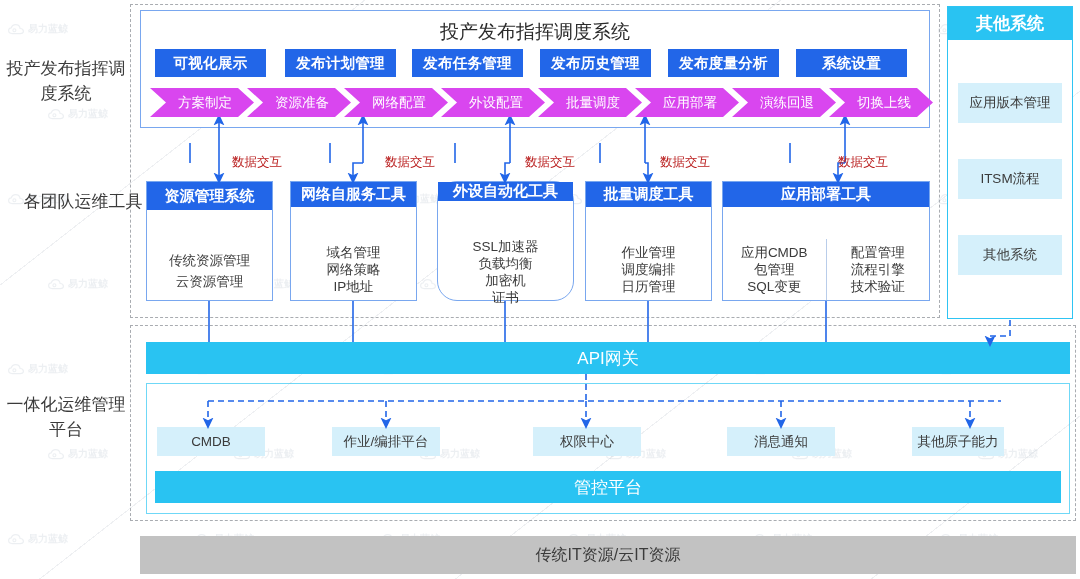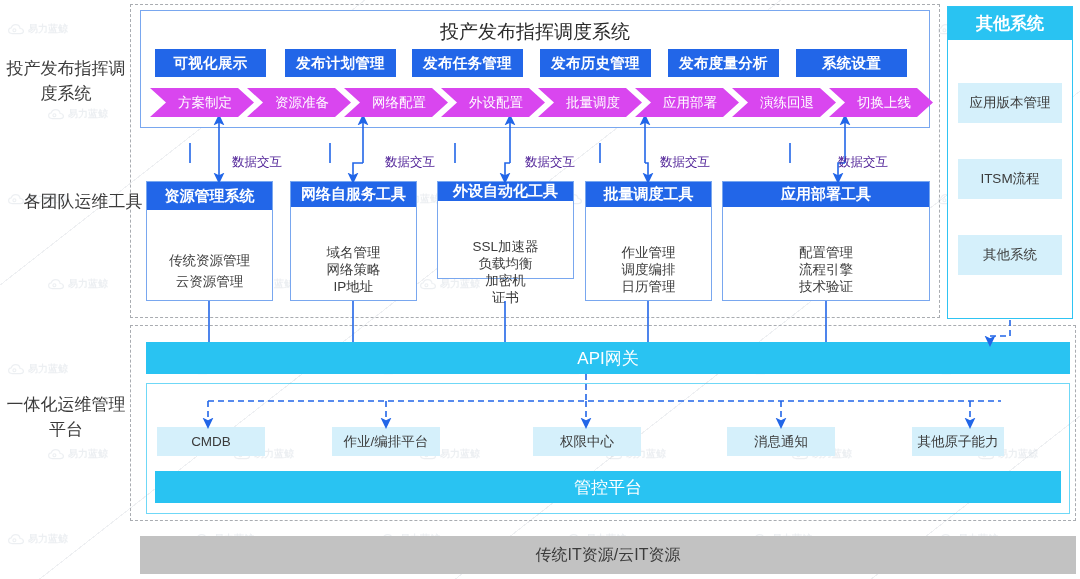--- a/index.html
+++ b/index.html
@@ -200,21 +200,21 @@
     font-size: 16px;
     display: flex; align-items: center; justify-content: center;
     z-index: 6;
   }
 
   
   .conn-layer { position: absolute; inset: 0; z-index: 7; pointer-events: none; }
   .conn-label {
     position: absolute;
     font-size: 12.5px;
-    color: #4c1d95;
+    color: #b91c1c;
     white-space: nowrap;
     z-index: 8;
   }
 </style>
 </head>
 <body>
 
 <div id="root">
 
   <div class="dash-box" style="left:130px; top:4px; width:810px; height:314px;"></div>
@@ -267,21 +267,21 @@
       <div class="tool-box" style="left: 290px; top: 181px; width: 127px; height: 120px;">
         <div class="tool-head">网络自服务工具</div>
         <div class="tool-body">
           <div class="tool-col">
             <div class="tool-item">域名管理</div>
             <div class="tool-item">网络策略</div>
             <div class="tool-item">IP地址</div>
           </div>
         </div>
       </div>
-      <div class="tool-box" style="left: 437px; top: 181px; width: 137px; height: 98px;">
+      <div class="tool-box" style="left: 437px; top: 181px; width: 137px; height: 120px; border-radius: 20px;">
         <div class="tool-head">外设自动化工具</div>
         <div class="tool-body">
           <div class="tool-col">
             <div class="tool-item">SSL加速器</div>
             <div class="tool-item">负载均衡</div>
             <div class="tool-item">加密机</div>
             <div class="tool-item">证书</div>
           </div>
         </div>
       </div>
@@ -291,20 +291,25 @@
           <div class="tool-col">
             <div class="tool-item">作业管理</div>
             <div class="tool-item">调度编排</div>
             <div class="tool-item">日历管理</div>
           </div>
         </div>
       </div>
       <div class="tool-box" style="left: 722px; top: 181px; width: 208px; height: 120px;">
         <div class="tool-head">应用部署工具</div>
         <div class="tool-body">
+          <div class="tool-col divided">
+            <div class="tool-item">应用CMDB</div>
+            <div class="tool-item">包管理</div>
+            <div class="tool-item">SQL变更</div>
+          </div>
           <div class="tool-col divided">
             <div class="tool-item">配置管理</div>
             <div class="tool-item">流程引擎</div>
             <div class="tool-item">技术验证</div>
           </div>
         </div>
       </div>
     </div>
 
   <div class="panel-other" style="left:947px; top:6px; width:126px; height:313px;">

